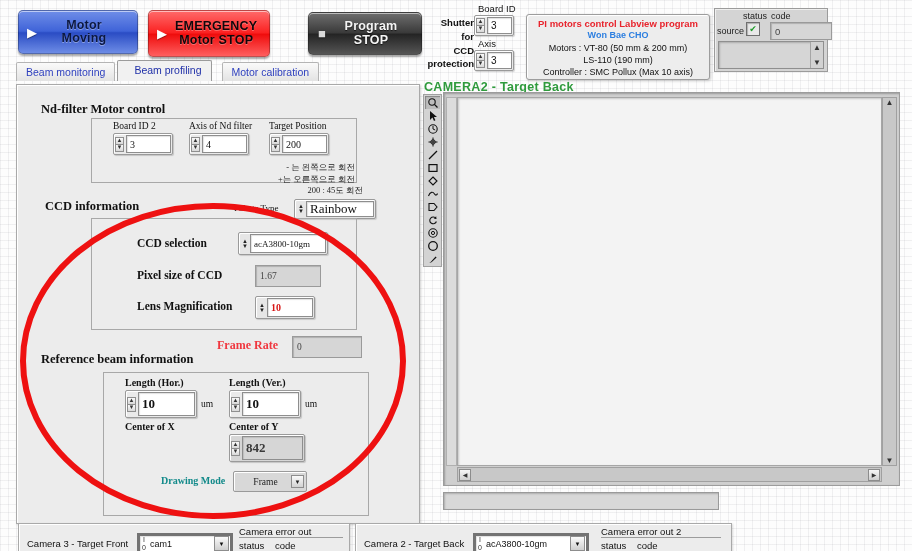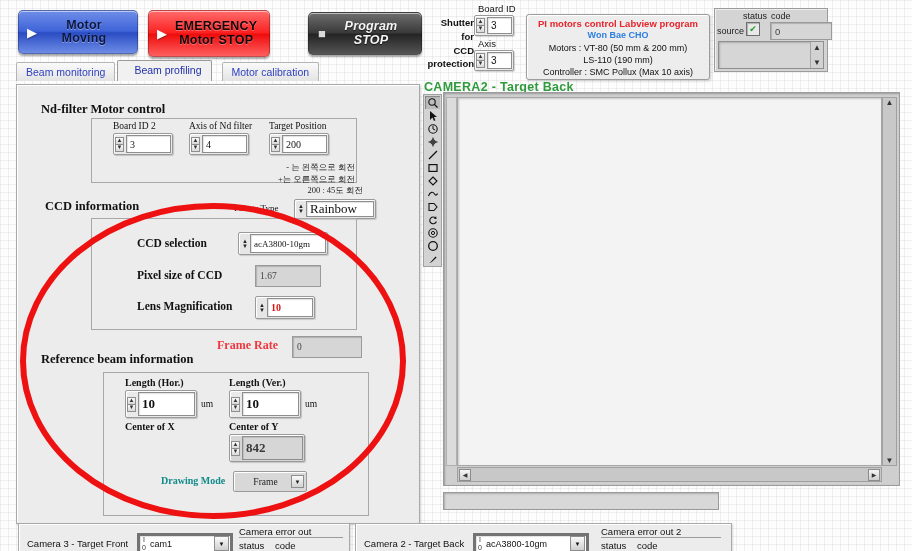--- a/index.html
+++ b/index.html
@@ -35,21 +35,21 @@
   }
   .bigbtn .lbl{
     flex:1;text-align:center;font-weight:bold;font-size:12.5px;
     line-height:1.08;letter-spacing:.2px;padding-right:14px;
   }
   .btn-blue{background:linear-gradient(to bottom,#6f8ee8 0%,#3f63d8 48%,#2a4cc4 52%,#6d8ce6 100%);}
   .btn-blue .lbl{color:#0b1740;text-shadow:0 1px 0 rgba(255,255,255,.35);}
   .btn-red{background:linear-gradient(to bottom,#ff6a6a 0%,#fb2222 48%,#ef0d0d 52%,#ff5e5e 100%);}
   .btn-red .lbl{color:#12060a;text-shadow:0 1px 0 rgba(255,255,255,.3);}
   .btn-black{background:linear-gradient(to bottom,#6e6e6e 0%,#3a3a3a 48%,#242424 52%,#555 100%);}
-  .btn-black .lbl{color:#f4f4f4;text-shadow:0 1px 1px rgba(0,0,0,.7);font-style:italic;}
+  .btn-black .lbl{color:#f4f4f4;text-shadow:0 1px 1px rgba(0,0,0,.7);}
   .btn-black .glyph{color:#d9d9d9;}
 
   
   .tabstrip{display:flex;align-items:flex-end;}
   .tab{
     font-size:10.5px;color:#2d3fbe;
     padding:3px 9px 3px 9px;
     border:1px solid #b4b4b4;border-bottom:none;
     background:linear-gradient(to bottom,#fafafa,#e3e3e3);
     border-radius:2px 2px 0 0;

